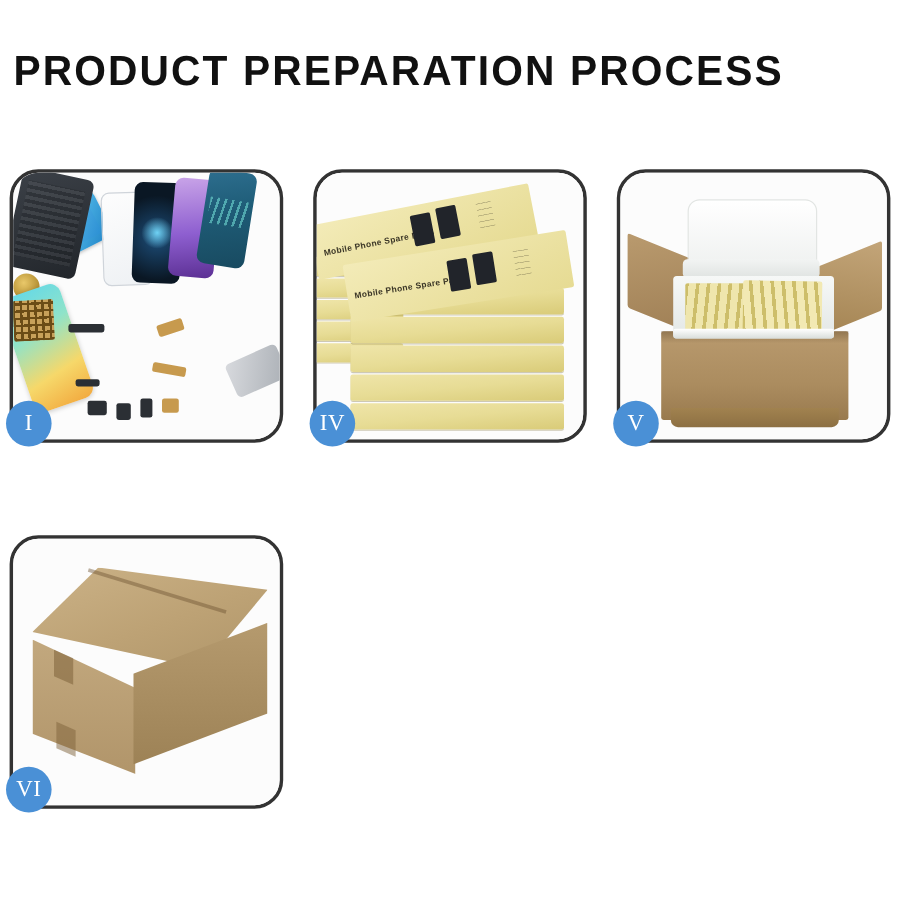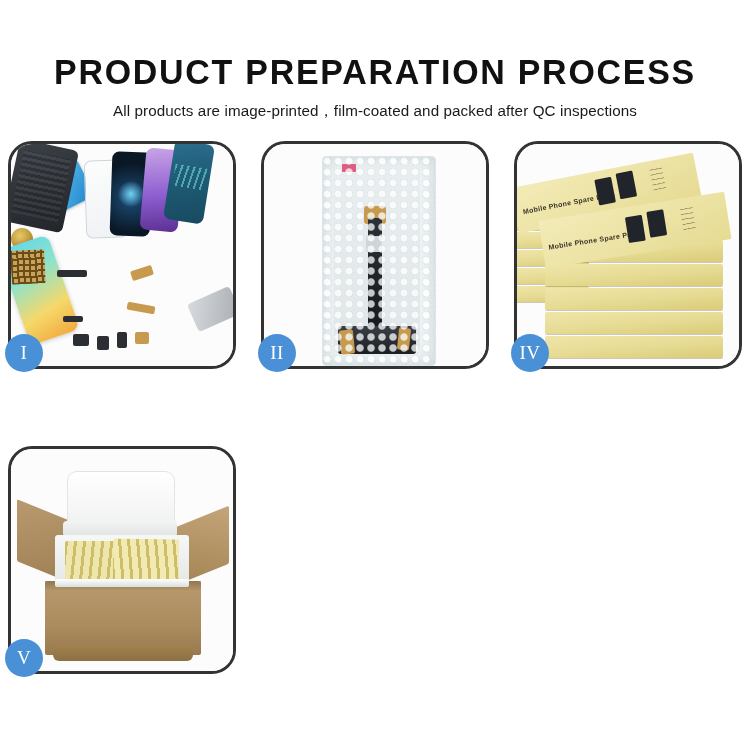--- a/index.html
+++ b/index.html
@@ -10,22 +10,22 @@
   body {
     width: 750px;
     height: 750px;
     overflow: hidden;
     font-family: "Liberation Sans", sans-serif;
     position: relative;
   }
 
   
   .header {
-    text-align: center;
-    padding-top: 54px;
+    text-align: left;
+    padding-top: 42px;
   }
   .page-title {
     font-family: "Liberation Sans", sans-serif;
     font-size: 35px;
     font-weight: bold;
     color: #111111;
     letter-spacing: 1.8px;
     line-height: 1.05;
     transform: scaleX(0.97);
     white-space: nowrap;
@@ -342,21 +342,20 @@
   .p6-tape2 {
     position:absolute; left:36px; top:156px; width:16px; height:22px;
     background:rgba(125,98,58,.5); transform: skewY(24deg);
   }
 </style>
 </head>
 <body>
 
 <div class="header">
   <div class="page-title">PRODUCT PREPARATION PROCESS</div>
-  <div class="page-subtitle">All products are image-printed，film-coated and packed after QC inspections</div>
 </div>
 
 <div class="grid">
 
   <div class="panel">
     <div class="panel-inner">
       <div class="scene">
         <div class="ph p1-blue-film"></div>
         <div class="ph p1-glass"></div>
         <div class="ph p1-dark"></div>
@@ -373,37 +372,20 @@
         <div class="p1-bar" style="left:106px; top:188px; width:10px; height:16px;"></div>
         <div class="p1-flex" style="left:120px; top:124px; width:22px; height:10px; transform:rotate(-18deg);"></div>
         <div class="p1-flex" style="left:116px; top:160px; width:28px; height:8px; transform:rotate(10deg);"></div>
         <div class="p1-flex" style="left:124px; top:188px; width:14px; height:12px;"></div>
         <div class="p1-tool"></div>
       </div>
     </div>
     <div class="badge">I</div>
   </div>
 
-  <div class="panel">
-    <div class="panel-inner">
-      <div class="scene">
-        <div class="p2-bag"></div>
-        <div class="p2-panel"></div>
-        <div class="p2-connector"></div>
-        <div class="p2-flexstrip"></div>
-        <div class="p2-chip"></div>
-        <div class="p2-bottom"></div>
-        <div class="p2-tab-l"></div>
-        <div class="p2-tab-r"></div>
-        <div class="p2-label"></div>
-        <div class="p2-overlay"></div>
-      </div>
-    </div>
-    <div class="badge">II</div>
-  </div>
 
 
   <div class="panel">
     <div class="panel-inner">
       <div class="p4">
 
         <div class="p4-box" style="left:-2px; top:70px; width:74px; height:16px;"></div>
         <div class="p4-box" style="left:-2px; top:88px; width:74px; height:16px;"></div>
         <div class="p4-box" style="left:-2px; top:106px; width:74px; height:16px;"></div>
         <div class="p4-box" style="left:-2px; top:124px; width:74px; height:16px;"></div>
@@ -444,14 +426,27 @@
         <div class="p5-body-trap"></div>
         <div class="p5-foam-box"></div>
         <div class="p5-contents"></div>
         <div class="p5-contents2"></div>
         <div class="p5-rim"></div>
       </div>
     </div>
     <div class="badge">V</div>
   </div>
 
+  <div class="panel">
+    <div class="panel-inner">
+      <div class="scene">
+        <div class="p6-face-top"></div>
+        <div class="p6-seam"></div>
+        <div class="p6-face-left"></div>
+        <div class="p6-face-right"></div>
+        <div class="p6-tape1"></div>
+        <div class="p6-tape2"></div>
+      </div>
+    </div>
+    <div class="badge">VI</div>
+  </div>
 
 </div>
 
 </body></html>

